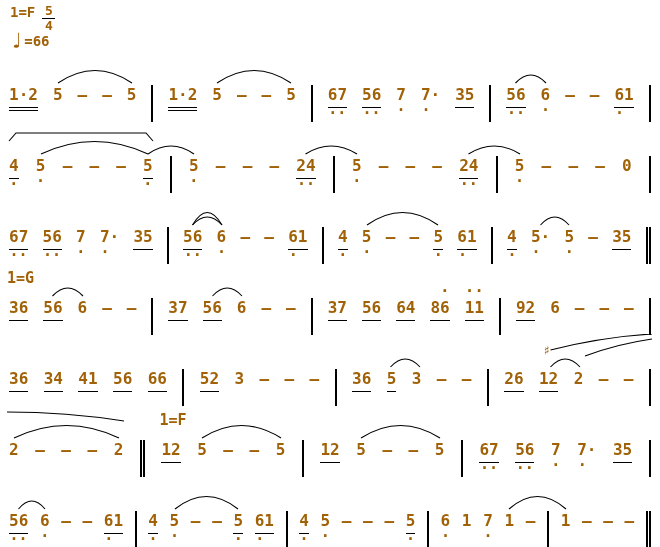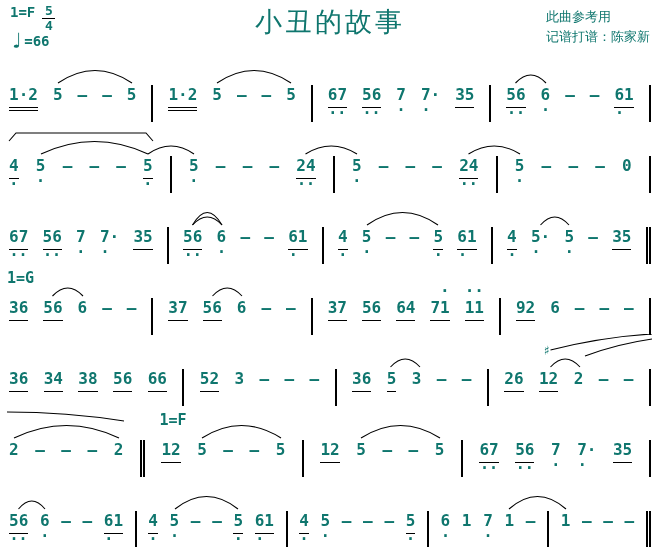--- a/index.html
+++ b/index.html
@@ -1,16 +1,16 @@
 <!DOCTYPE html>
 <html><head>
 <meta charset="utf-8">
 <style>
   html,body{margin:0;padding:0;background:#fff;}
-  .page{position:relative;width:660px;height:547px;background:#ffffff;color:#0f766e;
+  .page{position:relative;width:660px;height:547px;background:#ffffff;color:#a16207;
         font-family:"DejaVu Sans Mono",monospace;overflow:hidden;}
   
   .header{position:relative;height:50px;}
   .keyblock{position:absolute;left:10px;top:5px;font-weight:bold;font-size:14px;line-height:15px;}
   .keyrow{display:flex;align-items:flex-start;gap:7px;}
   .frac{display:inline-flex;flex-direction:column;align-items:center;font-size:13px;line-height:12px;}
   .fracline{width:13px;border-top:1px solid #000;margin:1px 0;}
   .temporow{display:flex;align-items:center;font-size:14px;font-weight:bold;margin-top:1px;}
   .notehead{font-size:22px;line-height:16px;margin-right:1px;}
   .title{position:absolute;left:0;right:0;top:4px;text-align:center;
@@ -45,25 +45,20 @@
           <span>5</span>
           <span class="fracline"></span>
           <span>4</span>
         </span>
       </div>
       <div class="temporow">
         <span class="notehead">♩</span>
         <span>=66</span>
       </div>
     </div>
-    <div class="title">小丑的故事</div>
-    <div class="remarks">
-      <div>此曲参考用</div>
-      <div>记谱打谱：陈家新</div>
-    </div>
   </div>
   <div class="score">
       <div class="line">
         <div class="tok">
           <div class="above">&nbsp;</div>
           <div class="num">1·2</div>
           <div class="ul"></div>
           <div class="ul"></div>
         </div>
         <div class="tok">
@@ -453,21 +448,21 @@
           <div class="num">56</div>
           <div class="ul"></div>
         </div>
         <div class="tok">
           <div class="above">&nbsp;</div>
           <div class="num">64</div>
           <div class="ul"></div>
         </div>
         <div class="tok">
           <div class="above">&nbsp;·</div>
-          <div class="num">71</div>
+          <div class="num">86</div>
           <div class="ul"></div>
         </div>
         <div class="tok">
           <div class="above">··</div>
           <div class="num">11</div>
           <div class="ul"></div>
         </div>
         <div class="bar"></div>
         <div class="tok">
           <div class="above">&nbsp;</div>
@@ -502,21 +497,21 @@
           <div class="num">36</div>
           <div class="ul"></div>
         </div>
         <div class="tok">
           <div class="above">&nbsp;</div>
           <div class="num">34</div>
           <div class="ul"></div>
         </div>
         <div class="tok">
           <div class="above">&nbsp;</div>
-          <div class="num">38</div>
+          <div class="num">41</div>
           <div class="ul"></div>
         </div>
         <div class="tok">
           <div class="above">&nbsp;</div>
           <div class="num">56</div>
           <div class="ul"></div>
         </div>
         <div class="tok">
           <div class="above">&nbsp;</div>
           <div class="num">66</div>

